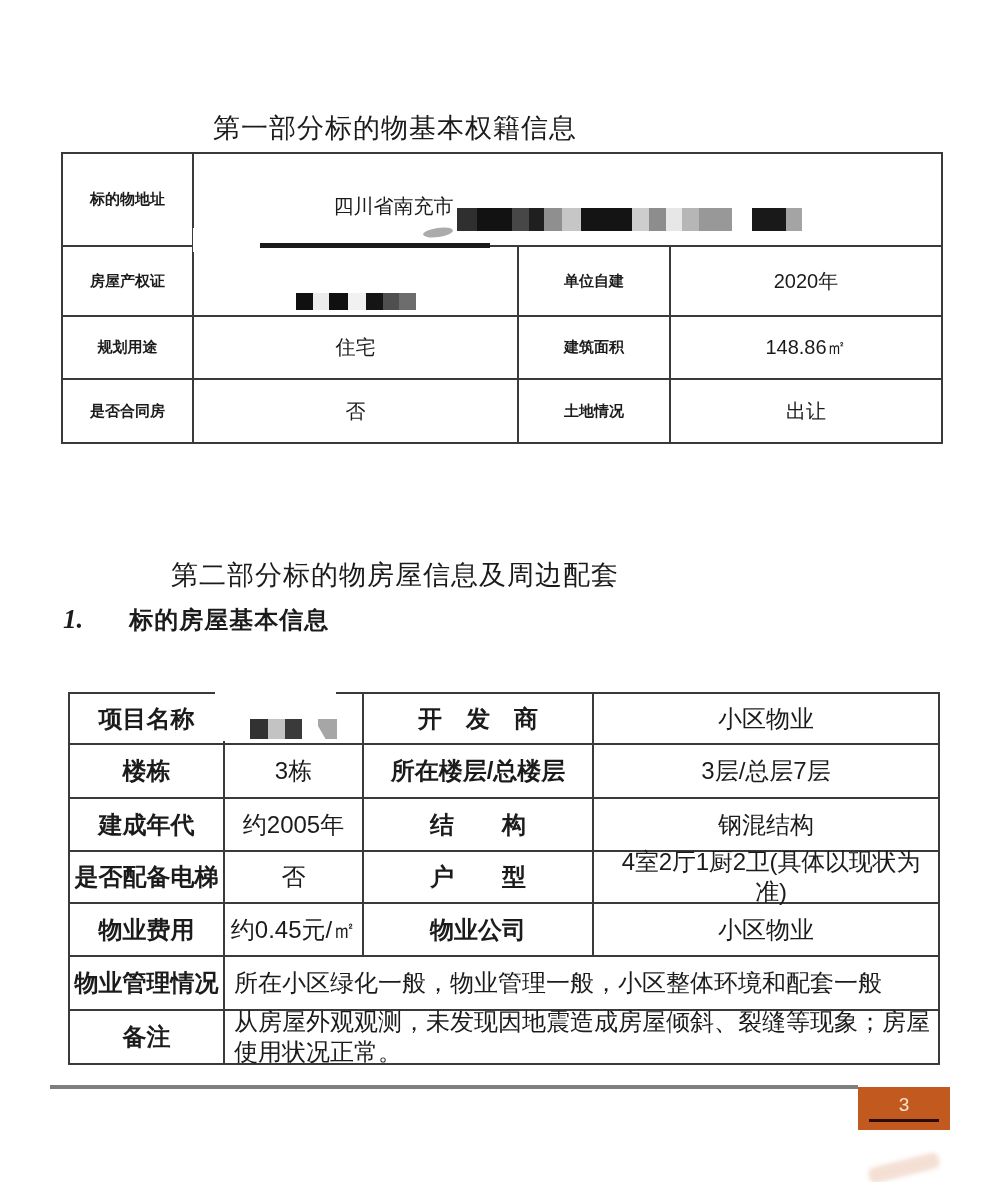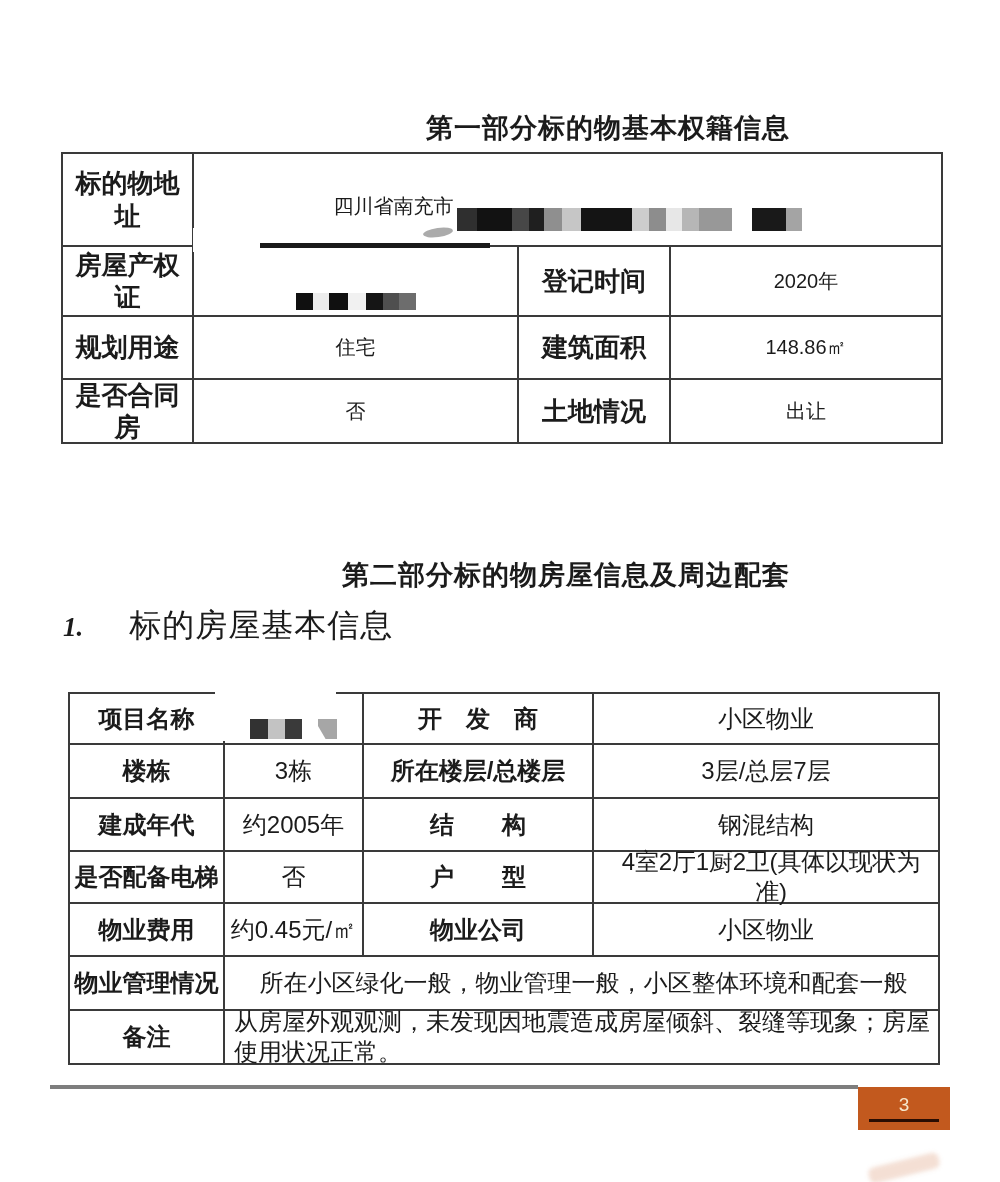--- a/index.html
+++ b/index.html
@@ -1,42 +1,42 @@
 <!DOCTYPE html>
 <html><head>
 <meta charset="utf-8">
 <style>
   html,body{margin:0;padding:0;background:#ffffff;}
   .page{
     position:relative;width:1000px;height:1182px;background:#ffffff;
     font-family:"Liberation Sans","DejaVu Sans",sans-serif;color:#1b1b1b;overflow:hidden;
   }
-  .title{position:absolute;left:0;width:790px;text-align:right;font-weight:700;letter-spacing:1px;}
+  .title{position:absolute;left:0;width:790px;text-align:center;font-weight:400;letter-spacing:1px;}
   #title1{top:110px;font-size:27px;}
   #title2{top:557px;font-size:27px;}
   .subheading{position:absolute;top:604px;left:63px;display:flex;align-items:baseline;gap:46px;}
   .subheading .num{font-family:"Liberation Serif","DejaVu Serif",serif;font-style:italic;font-weight:700;font-size:27px;}
-  .subheading .txt{font-weight:400;font-size:32px;letter-spacing:1px;}
+  .subheading .txt{font-weight:700;font-size:24px;letter-spacing:1px;}
 
   .tbl{position:absolute;display:grid;border-top:2px solid #3a3a3a;border-left:2px solid #3a3a3a;background:#fff;}
   .tbl1{left:61px;top:152px;grid-template-columns:131px 325px 152px 272px;grid-template-rows:93px 70px 63px 64px;}
   .tbl2{left:68px;top:692px;grid-template-columns:155px 139px 230px 346px;grid-template-rows:51px 54px 53px 52px 53px 54px 54px;}
   .cell{
     border-right:2px solid #3a3a3a;border-bottom:2px solid #3a3a3a;
     display:flex;align-items:center;justify-content:center;text-align:center;
     padding:2px 4px;box-sizing:border-box;line-height:1.25;
   }
   .lbl{font-weight:700;}
-  .tbl1 .cell{font-size:26px;}
+  .tbl1 .cell{font-size:15px;}
   .tbl1 .val{font-weight:400;font-size:20px;}
   .tbl2 .cell{font-size:24px;}
   .tbl2 .val{font-weight:400;}
   .layoutv{font-size:19px;letter-spacing:-0.2px;padding-left:14px;}
   .span3{grid-column:2/5;}
-  .leftv{justify-content:center;text-align:left;padding-left:9px;padding-right:5px;font-size:19.5px;}
+  .leftv{justify-content:flex-start;text-align:left;padding-left:9px;padding-right:5px;font-size:19.5px;}
 
   .addr{font-size:22px;padding-top:28px;}
   .addr .inner{display:flex;align-items:flex-start;}
   .addr .redact{margin-top:14px;margin-left:3px;}
   .redact{display:inline-flex;position:relative;z-index:6;}
   .redact i{display:block;height:100%;}
   .cert-redact{margin-top:41px;}
   .proj-redact{margin-top:21px;}
 
   
@@ -97,21 +97,21 @@
           <i style="width: 17px; background: rgb(16, 16, 16);"></i>
           <i style="width: 16px; background: rgb(236, 236, 236);"></i>
           <i style="width: 19px; background: rgb(16, 16, 16);"></i>
           <i style="width: 18px; background: rgb(241, 241, 241);"></i>
           <i style="width: 17px; background: rgb(21, 21, 21);"></i>
           <i style="width: 16px; background: rgb(79, 79, 79);"></i>
           <i style="width: 17px; background: rgb(109, 109, 109);"></i>
         </span>
     </div>
     <div class="cell lbl">
-        <span>登记时间</span>
+        <span>单位自建</span>
       </div>
     <div class="cell val">
         <span>2020年</span>
       </div>
 
     <div class="cell lbl">
         <span>规划用途</span>
       </div>
     <div class="cell val">
         <span>住宅</span>

